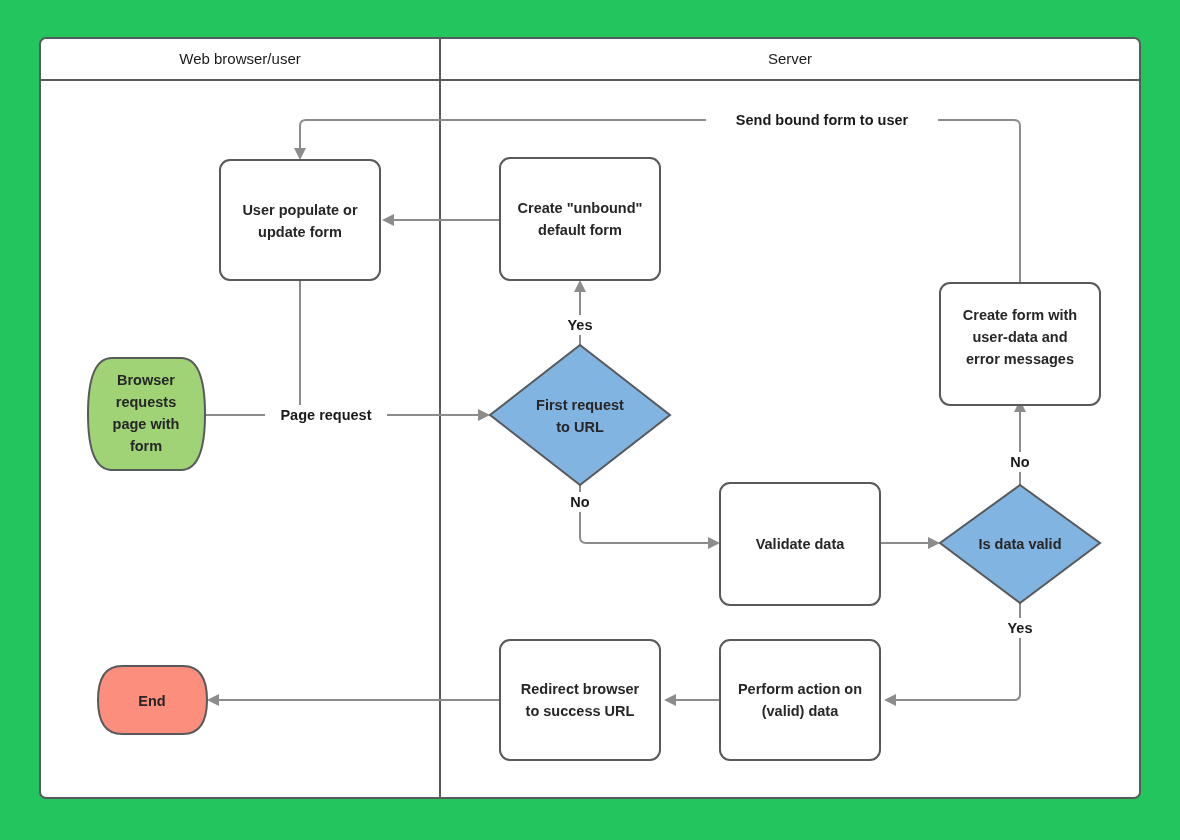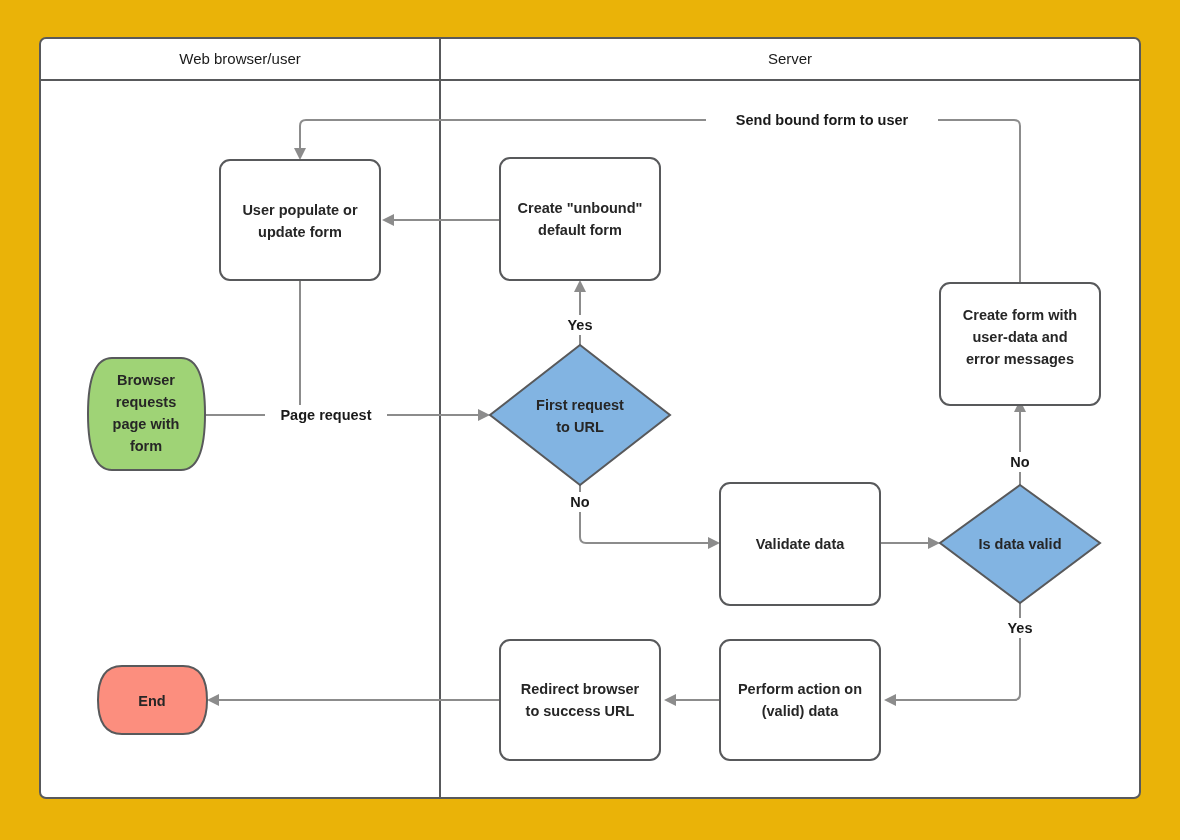--- a/index.html
+++ b/index.html
@@ -11,21 +11,21 @@
     width: 1180px;
     height: 840px;
     font-family: "Liberation Sans", sans-serif;
     -webkit-font-smoothing: antialiased;
   }
   #stage {
     position: relative;
     width: 1180px;
     height: 840px;
     overflow: hidden;
-    background: #eab308;
+    background: #22c55e;
   }
   #diagram-svg {
     position: absolute;
     left: 0;
     top: 0;
     width: 1180px;
     height: 840px;
   }
   .lane-title {
     font-size: 15px;

